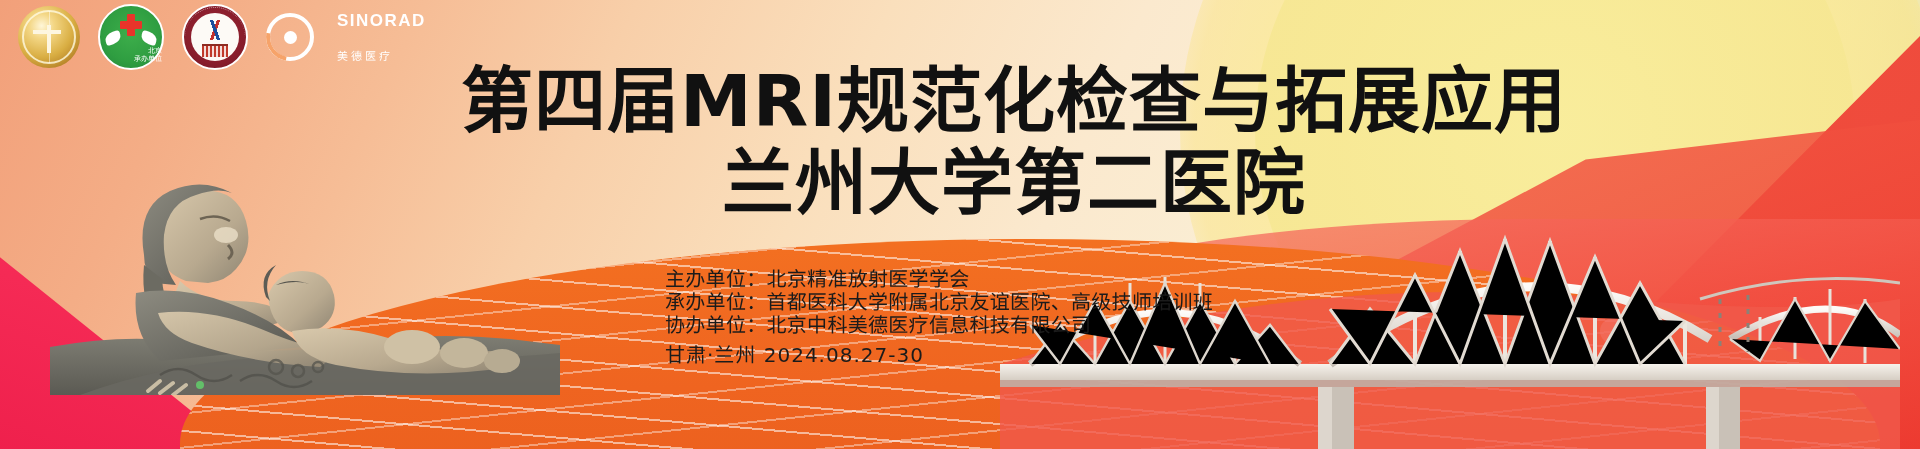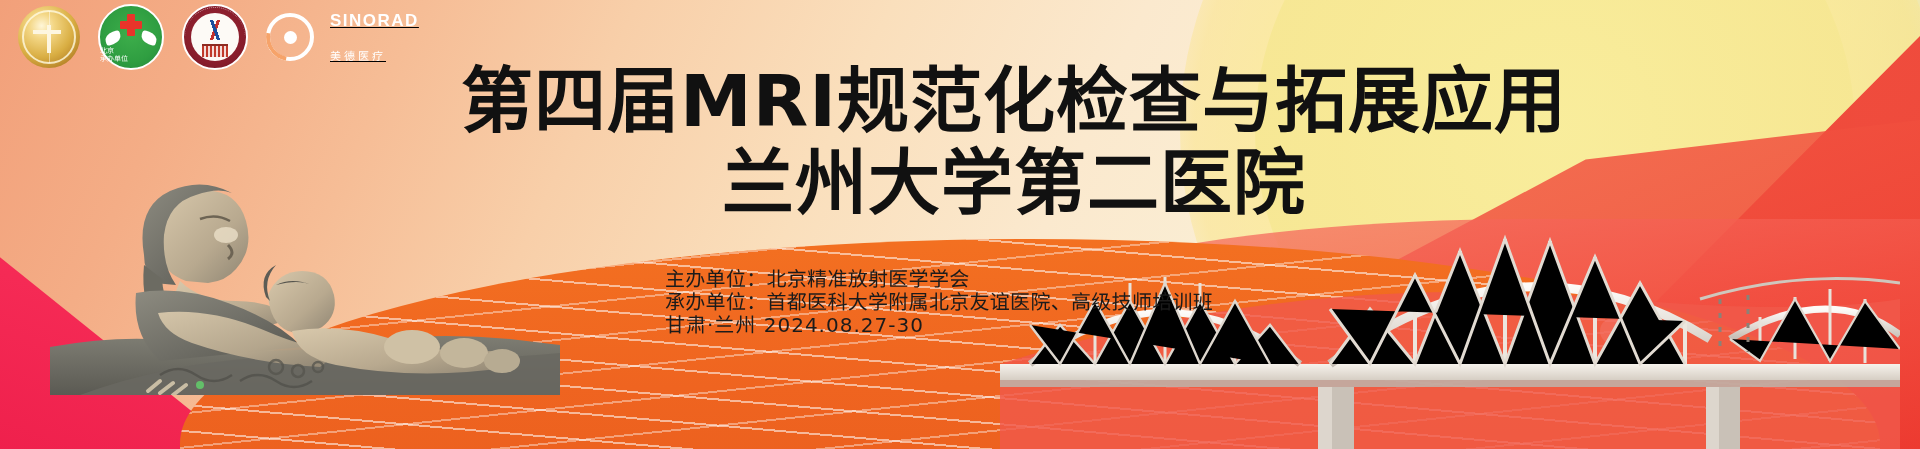--- a/index.html
+++ b/index.html
@@ -170,21 +170,21 @@
     width:22px; height:8px; background:#e8342a; border-radius:1px;
   }
   .logo-green .dove{
     position:absolute; top:26px; width:16px; height:12px;
     background:#fff; border-radius:60% 20% 60% 20%;
   }
   .logo-green .dove.l{left:5px; transform:rotate(-18deg);}
   .logo-green .dove.r{right:5px; transform:rotate(18deg) scaleX(-1);}
   .logo-green .zh{
     position:absolute; left:0; right:0; bottom:5px;
-    text-align:left; color:#fff; font-size:7px; line-height:8px;
+    text-align:right; color:#fff; font-size:7px; line-height:8px;
     font-family:"DejaVu Sans",sans-serif;
   }
 
   .logo-maroon{
     border-radius:50%;
     background:radial-gradient(circle at 50% 45%, #9c2433 0%, #881d2c 65%, #6d1522 100%);
     border:2px solid #fff;
   }
   .logo-maroon .inner{
     position:absolute; inset:7px; border-radius:50%;
@@ -201,21 +201,21 @@
       linear-gradient(70deg, transparent 44%, #1d4f9e 44%, #1d4f9e 56%, transparent 56%),
       linear-gradient(-70deg, transparent 44%, #c3312d 44%, #c3312d 56%, transparent 56%);
   }
   .logo-maroon .bldg{
     position:absolute; left:50%; bottom:11px; margin-left:-13px;
     width:26px; height:11px;
     background:repeating-linear-gradient(90deg,#c0392b 0 2px,#f4dcd8 2px 4px);
     border-top:2px solid #8e2b22;
   }
 
-  .logo-sino{width:auto; display:flex; align-items:center; gap:16px;text-decoration:underline;}
+  .logo-sino{width:auto; display:flex; align-items:center; gap:23px;}
   .sino-mark{
     position:relative; width:40px; height:40px; border-radius:50%;
     border:4px solid #fff; flex:none;
   }
   .sino-mark::after{
     content:""; position:absolute; left:50%; top:50%;
     width:13px; height:13px; margin:-6.5px 0 0 -6.5px;
     border-radius:50%; background:#fff;
   }
   .sino-mark::before{
@@ -280,20 +280,21 @@
     color:#1b1b1b;
     font-family:"DejaVu Sans","Liberation Sans",sans-serif;
   }
   .info-line{
     font-size:20px;
     line-height:23px;
     white-space:nowrap;
     letter-spacing:.3px;
   }
   .info-line.place{
+    margin-top:7px;
     letter-spacing:1px;
   }
 </style>
 </head>
 <body>
 
 <div class="banner">
 
   <div class="sun-glow"></div>
   <div class="sun-disc"></div>
@@ -502,16 +503,17 @@
   </div>
 
   <div class="titles">
     <div class="title-line l1">第四届MRI规范化检查与拓展应用</div>
     <div class="title-line l2">兰州大学第二医院</div>
   </div>
 
   <div class="info">
     <div class="info-line">主办单位：北京精准放射医学学会</div>
     <div class="info-line">承办单位：首都医科大学附属北京友谊医院、高级技师培训班</div>
+    <div class="info-line">协办单位：北京中科美德医疗信息科技有限公司</div>
     <div class="info-line place">甘肃·兰州  2024.08.27-30</div>
   </div>
 
 </div>
 
 </body></html>

